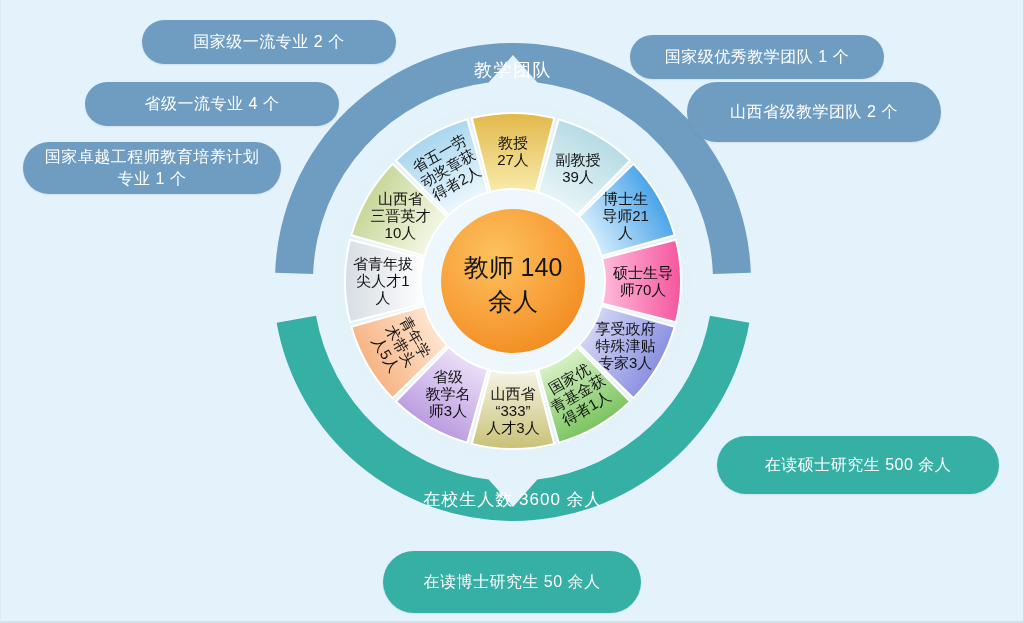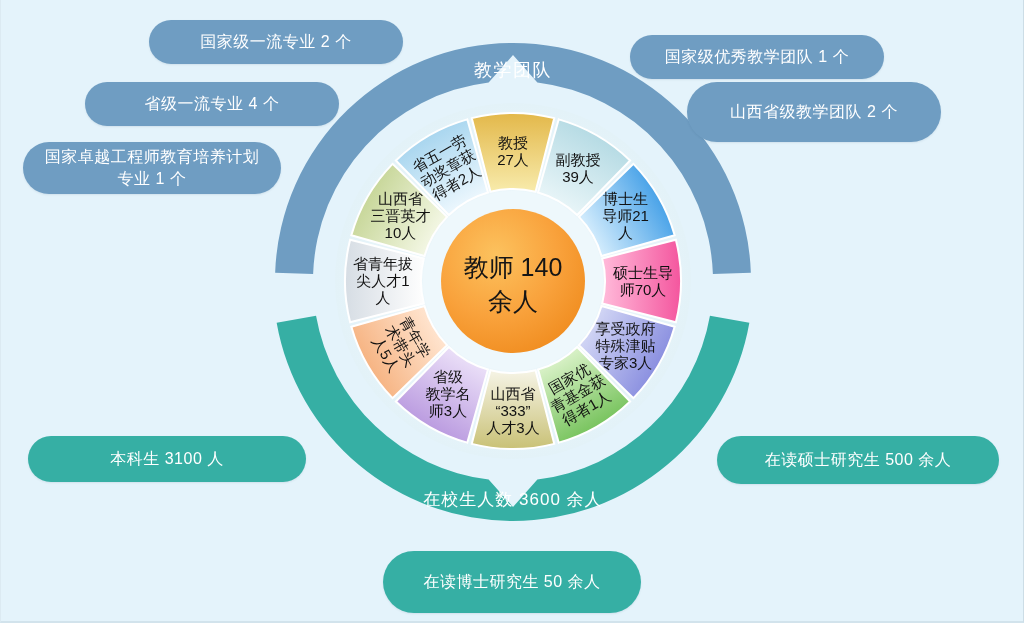--- a/index.html
+++ b/index.html
@@ -227,25 +227,24 @@
       <g>
         <text class="center-label" x="512" y="276" text-anchor="middle">教师 140</text>
         <text class="center-label" x="512" y="310" text-anchor="middle">余人</text>
       </g>
 
       <text x="512" y="76" text-anchor="middle" fill="#ffffff" font-size="18" letter-spacing="1.5">教学团队</text>
       <text x="512" y="505" text-anchor="middle" fill="#ffffff" font-size="17" letter-spacing="1">在校生人数 3600 余人</text>
     </svg>
   </div>
 
-  <div class="pill blue" style="left:148px;top:20px;width:254px;height:44px;text-align:center;">国家级一流专业 2 个</div>
+  <div class="pill blue" style="left:141px;top:20px;width:254px;height:44px;text-align:center;">国家级一流专业 2 个</div>
   <div class="pill blue" style="left:84px;top:82px;width:254px;height:44px;">省级一流专业 4 个</div>
   <div class="pill blue" style="left:22px;top:142px;width:258px;height:52px;">国家卓越工程师教育培养计划
 专业 1 个</div>
 
   <div class="pill blue" style="left:629px;top:35px;width:254px;height:44px;">国家级优秀教学团队 1 个</div>
   <div class="pill blue" style="left:686px;top:82px;width:254px;height:60px;">山西省级教学团队 2 个</div>
 
-  <div class="pill teal" style="left:27px;top:436px;width:278px;height:46px;">本科生 3100 人</div>
-  <div class="pill teal" style="left:716px;top:436px;width:282px;height:48px;">在读硕士研究生 500 余人</div>
+  <div class="pill teal" style="left:716px;top:436px;width:282px;height:58px;">在读硕士研究生 500 余人</div>
   <div class="pill teal" style="left:382px;top:551px;width:258px;height:62px;">在读博士研究生 50 余人</div>
 
 </div>
 
 </body></html>

